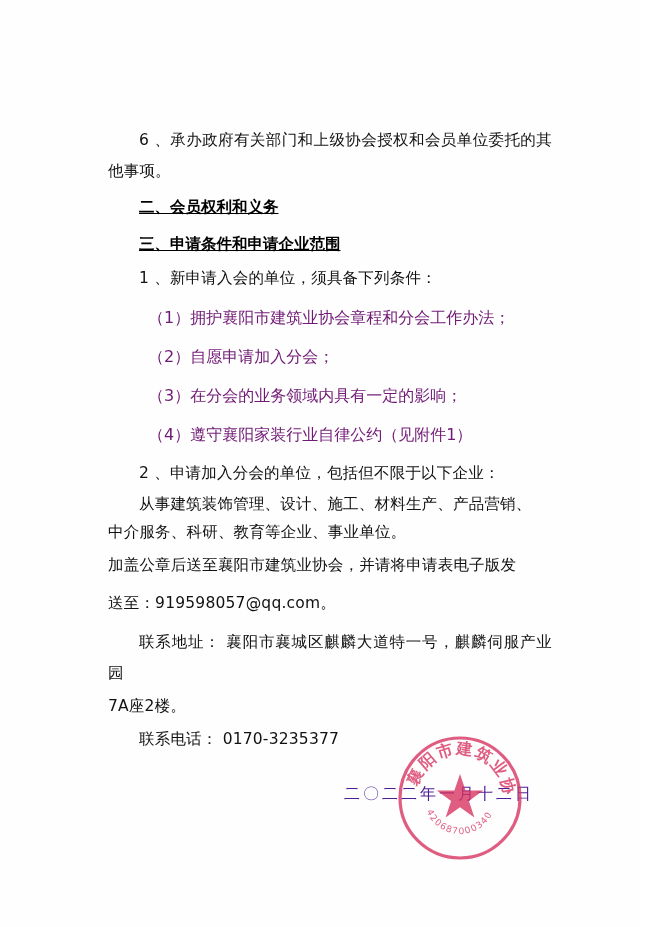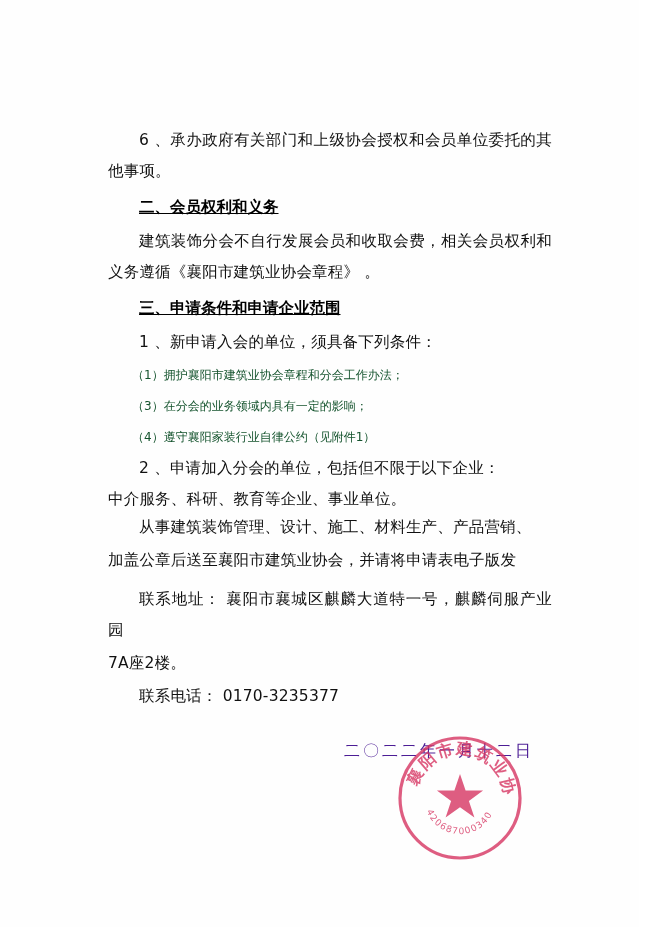--- a/index.html
+++ b/index.html
@@ -48,25 +48,25 @@
     color: #000000;
     text-decoration: underline;
   }
   .tight {
     line-height: 26px;
   }
   .spaced {
     line-height: 36px;
   }
   .list-item {
-    font-size: 12px;
+    font-size: 16px;
     line-height: 31px;
     text-indent: 2em;
-    margin: 0;
-    color: #14532d;
+    margin: 8px;
+    color: #701a75;
   }
   .sign-line {
     font-size: 16px;
     line-height: 30px;
     text-align: right;
     letter-spacing: 3px;
     margin-top: 24px;
     padding-right: 18px;
     color: #4c1d95;
   }
@@ -91,37 +91,38 @@
 <body>
 
 <div class="page">
 
   <div class="doc-body">
 
     <p class="para indent">6 、承办政府有关部门和上级协会授权和会员单位委托的其他事项。</p>
 
     <p class="heading">二、会员权利和义务</p>
 
-    <p class="para indent">建筑装饰分会不自行发展会员和收取会费，相关会员权利和义务遵循《襄阳市建筑业协会章程》 。</p>
 
     <p class="heading">三、申请条件和申请企业范围</p>
 
     <p class="para indent">1 、新申请入会的单位，须具备下列条件：</p>
 
     <p class="list-item">（1）拥护襄阳市建筑业协会章程和分会工作办法；</p>
+    <p class="list-item">（2）自愿申请加入分会；</p>
     <p class="list-item">（3）在分会的业务领域内具有一定的影响；</p>
     <p class="list-item">（4）遵守襄阳家装行业自律公约（见附件1）</p>
 
     <p class="para indent">2 、申请加入分会的单位，包括但不限于以下企业：</p>
 
+    <p class="para indent tight">从事建筑装饰管理、设计、施工、材料生产、产品营销、</p>
     <p class="para tight">中介服务、科研、教育等企业、事业单位。</p>
-    <p class="para indent tight">从事建筑装饰管理、设计、施工、材料生产、产品营销、</p>
 
 
     <p class="para spaced">加盖公章后送至襄阳市建筑业协会，并请将申请表电子版发</p>
+    <p class="para spaced email">送至：919598057@qq.com。</p>
 
     <div class="contact-block">
       <p class="para indent">联系地址：  襄阳市襄城区麒麟大道特一号，麒麟伺服产业园</p>
       <p class="para">7A座2楼。</p>
       <p class="para indent">联系电话：   0170-3235377</p>
     </div>
 
     <p class="sign-line">二〇二二年一月十二日</p>
 
   </div>

